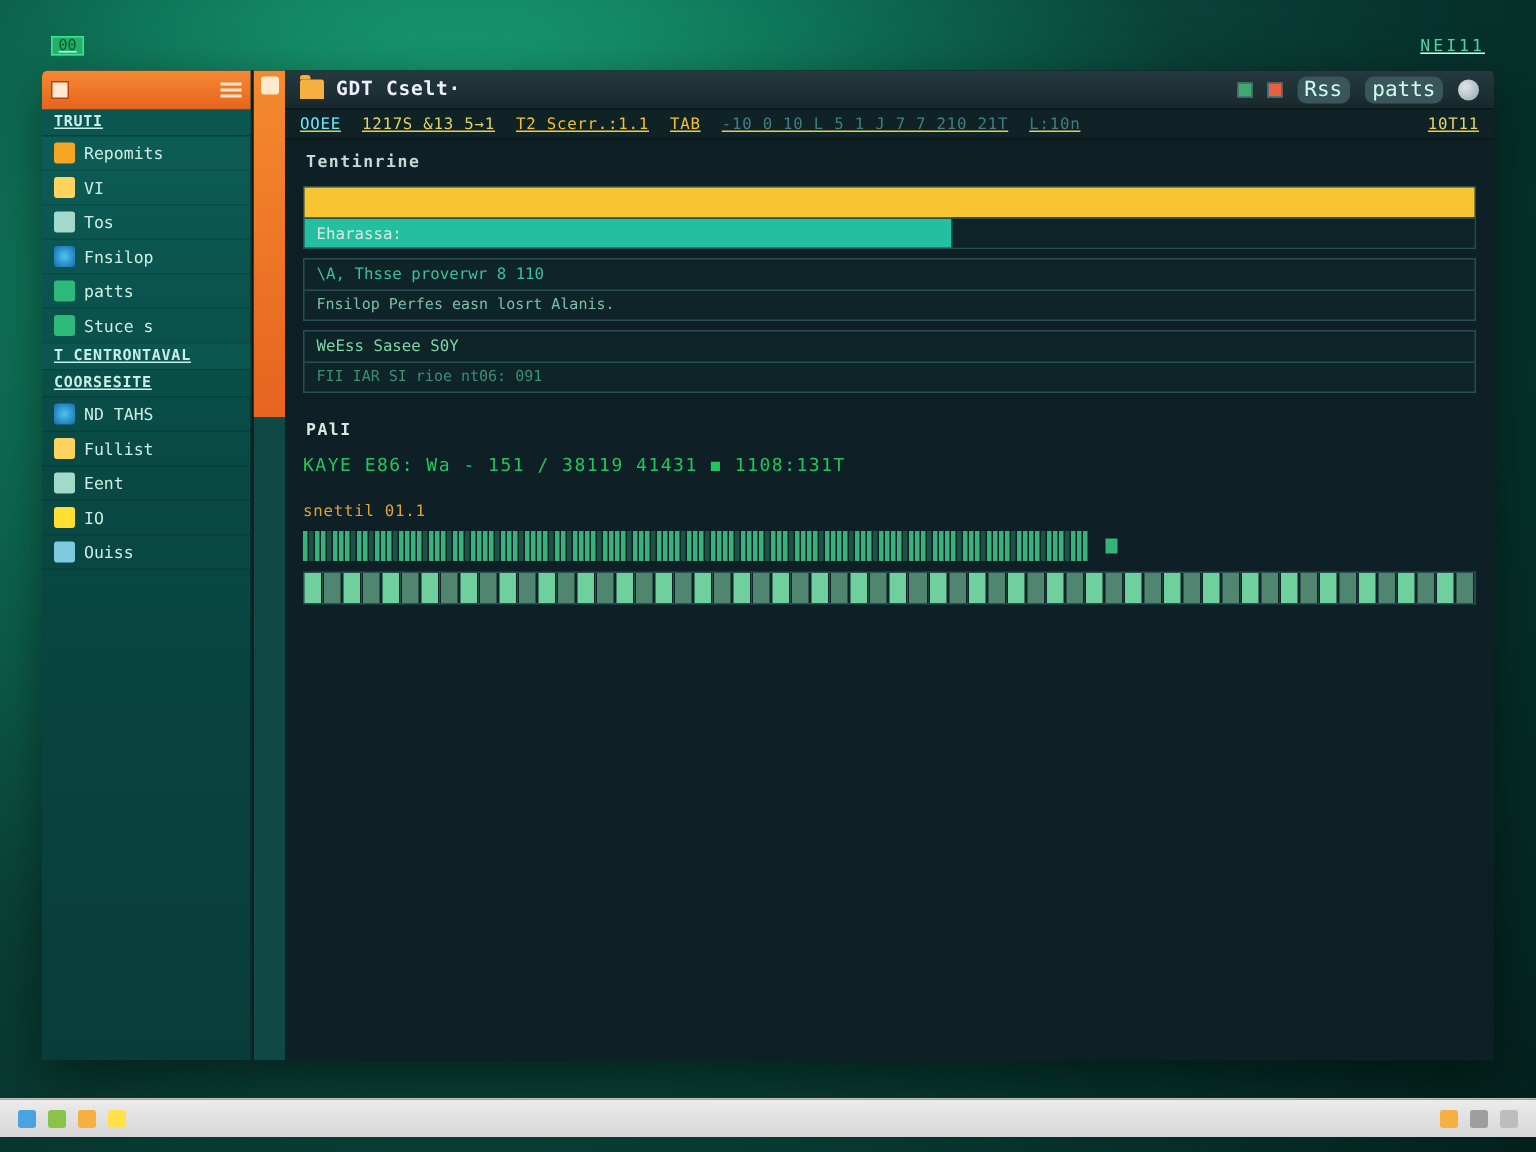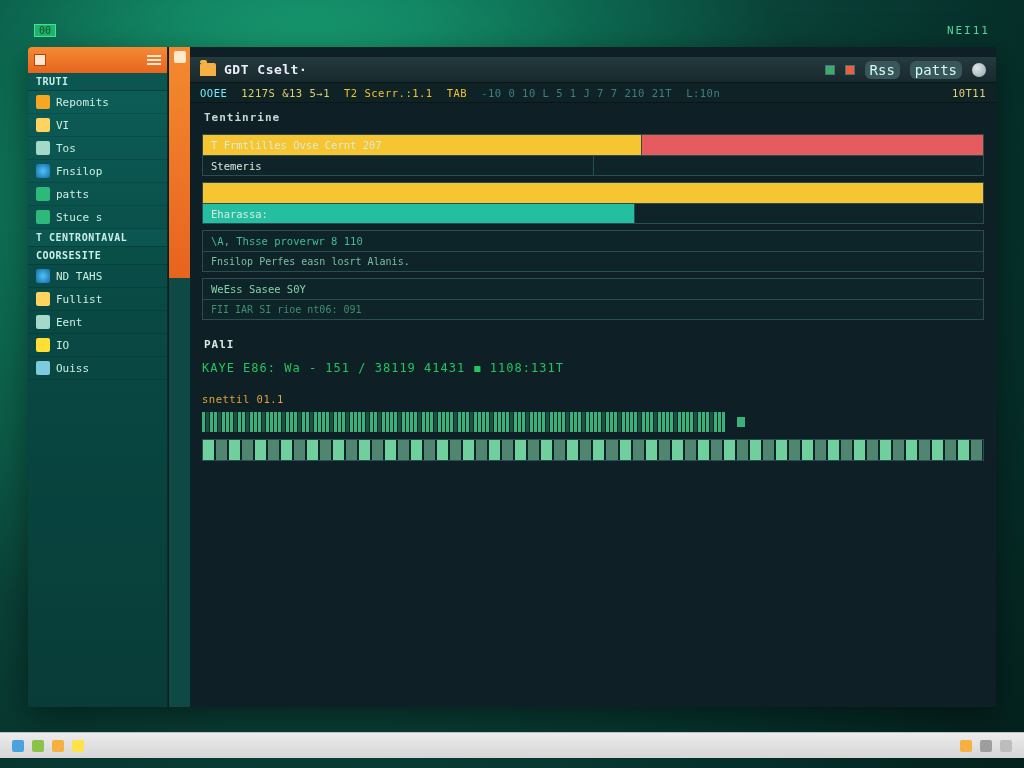--- a/index.html
+++ b/index.html
@@ -7,20 +7,21 @@
   body {
     background: radial-gradient(circle at 30% 25%, #1fbf87 0%, #0d6b52 35%, #0a4238 55%, #06322c 75%, #04201c 100%);
     padding: 24px 28px 60px 28px;
     position: relative;
   }
   
   .osbar {
     display: flex; justify-content: space-between; align-items: center;
     font-size: 11px; color: #cfe;
     padding: 0 6px 10px 6px;
+    text-decoration: underline;
   }
   .osbar .left, .osbar .right { display: flex; gap: 8px; align-items: center; }
   .pill { background:#23b06e; border:1px solid #3be78d; color:#052; padding:0 4px; font-size:10px; }
   .os-right { letter-spacing: 2px; color:#55d39c; font-size: 11px; }
 
   
   .window {
     display: flex;
     height: calc(100% - 24px);
     border-radius: 4px 4px 0 0;
@@ -44,20 +45,21 @@
     padding:0 6px;
   }
   .sbhead .sq { width:12px; height:12px; background:#ffe8cf; border:1px solid #b8430a; }
   .sbhead .lines { display:flex; flex-direction:column; gap:2px; }
   .sbhead .lines span{ display:block; width:14px; height:2px; background:#ffe8cf; }
   .sbcat {
     color:#c8efe8; background:#0b5650;
     padding:3px 8px; font-size:10px; letter-spacing:.5px;
     border-bottom:1px solid #06403b; font-weight:600;
     text-transform:uppercase;
+    text-decoration:underline;
   }
   .sbitem {
     display:flex; align-items:center; gap:6px;
     padding:4px 8px; color:#cdeee4;
     border-bottom:1px solid rgba(0,0,0,.12);
     cursor:pointer;
   }
   .sbitem .ic{ width:14px; height:14px; flex:0 0 14px; border-radius:2px; }
   .ic-app{background:#f5a623}.ic-folder{background:#ffd45e}.ic-term{background:#2db97a}
   .ic-globe{background:radial-gradient(circle,#4fc3f7,#136aa6)}.ic-user{background:#7ecbe0}
@@ -70,38 +72,38 @@
     background:linear-gradient(#f48a2f,#e7641f 35%,#0e4945 35%);
     border-left:1px solid #0a1b1e;
     display:flex; flex-direction:column; align-items:center; padding-top:4px; gap:6px;
   }
   .sidepad .dot{width:12px;height:12px;background:#ffeacc;border-radius:2px;}
 
   .titlebar {
     height:26px;
     background:linear-gradient(#243a3e,#18292d);
     display:flex; align-items:center; justify-content:space-between;
-    padding:0 10px; border-bottom:1px solid #0a1516;margin-top:10px;
+    padding:0 10px; border-bottom:1px solid #0a1516;
   }
   .titlebar .left{display:flex; align-items:center; gap:8px;}
   .folder-ic{width:16px;height:13px;background:#f5b041;border-radius:2px 2px 0 0;position:relative}
   .folder-ic:before{content:"";position:absolute;top:-3px;left:0;width:7px;height:3px;background:#f5b041;border-radius:2px 2px 0 0}
   .title{color:#eef; font-size:13px; font-weight:600; letter-spacing:.5px}
   .titlebar .right{display:flex; gap:10px; align-items:center; color:#9cc; font-size:10px;}
   .tiny{width:10px;height:10px;border:1px solid #4a7176}
   .badge{background:#3a565a;color:#cfe;font-size:14px;padding:1px 5px;border-radius:6px}
   .round{width:14px;height:14px;border-radius:50%;background:radial-gradient(circle at 35% 35%,#e1e6e8,#8fa6ab);}
 
   .tabbar {
     height:20px; background:#0f2327;
     display:flex; align-items:center;
     padding:0 10px; gap:14px;
     border-bottom:1px solid #0a1516;
     color:#efcb4d; font-size:10.5px; letter-spacing:.5px;
-    overflow:hidden; white-space:nowrap;
+    overflow:hidden; white-space:nowrap;text-decoration:underline;
   }
   .tabbar .code{color:#6fe9ff}
   .tabbar .num{color:#e4d06a}
   .tabbar .tab{color:#f3c12e}
   .tabbar .dim{color:#3e7f86}
   .tabbar .end{color:#e8d172; margin-left:auto}
 
   .content { flex:1; overflow:hidden; padding:6px 12px 10px 12px; display:flex; flex-direction:column; gap:6px; }
 
   .sect-hdr { color:#c4dad4; font-size:11px; letter-spacing:1px; text-transform:none; padding:2px 0 4px 2px; font-weight:600;}
@@ -251,30 +253,20 @@
       <span class="tab">TAB</span>
       <span class="dim">-10 0 10 L 5 1 J 7 7 210 21T</span>
       <span class="dim">L:10n</span>
       <span class="end">10T11</span>
     </div>
 
     <div class="content">
 
       <div class="sect-hdr">Tentinrine</div>
 
-      <div class="panel">
-        <div class="row">
-          <div class="cell bg-yellow" style="flex:1.3">T Frmtlilles Ovse Cernt  207</div>
-          <div class="cell bg-red"></div>
-        </div>
-        <div class="row">
-          <div class="cell bg-dark caption">Stemeris</div>
-          <div class="cell bg-dark"></div>
-        </div>
-      </div>
 
       <div class="panel">
         <div class="row">
           <div class="cell bg-yellow"></div>
         </div>
         <div class="row">
           <div class="cell bg-teal2 caption" style="flex:1.25">Eharassa:</div>
           <div class="cell bg-dark"></div>
         </div>
       </div>

